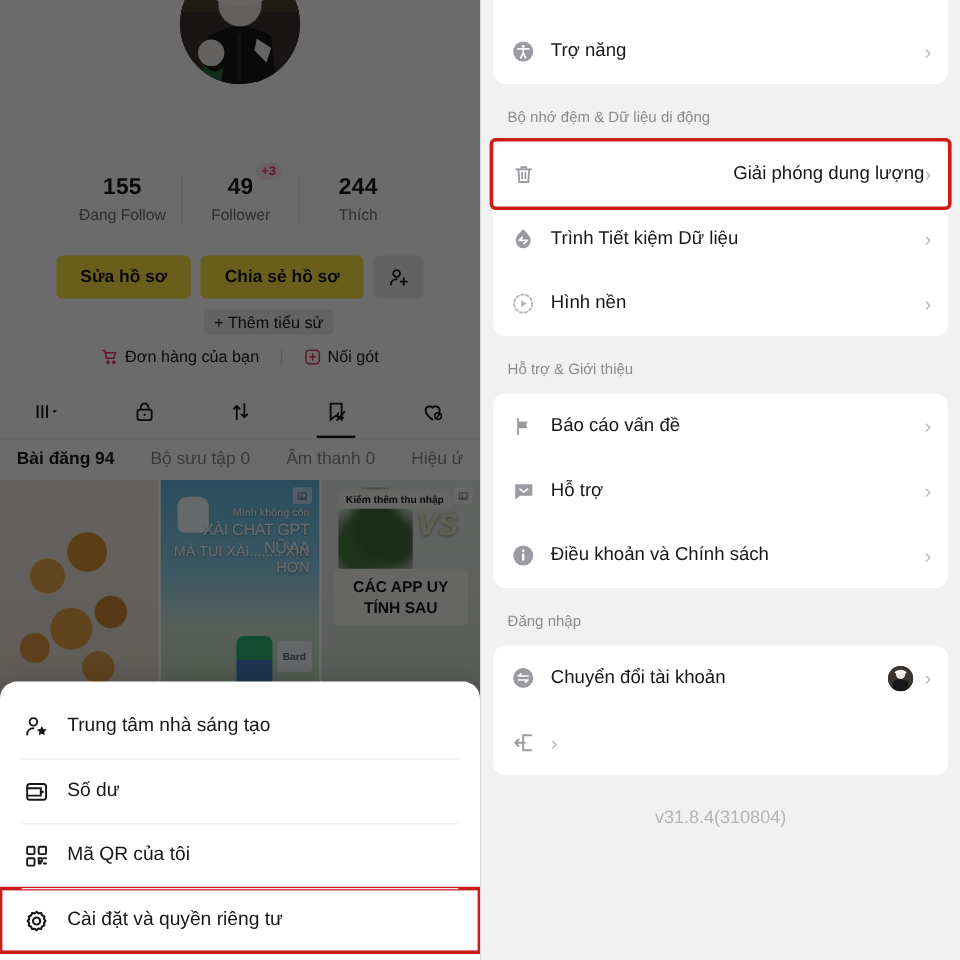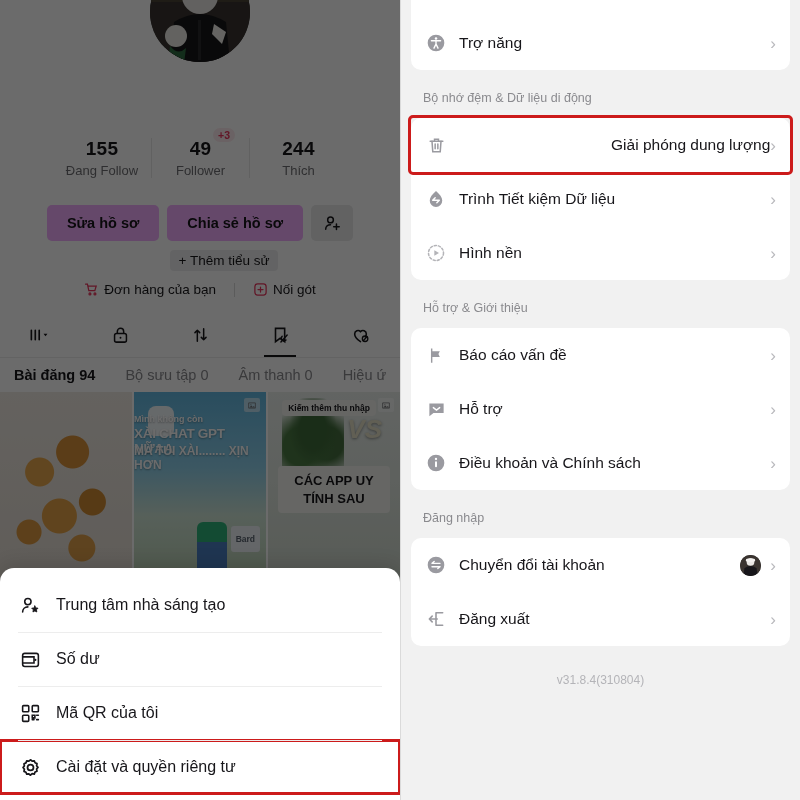--- a/index.html
+++ b/index.html
@@ -11,21 +11,21 @@
   }
   #root { position: relative; width: 800px; height: 800px; display: flex; }
 
   
   .left-panel {
     position: relative;
     width: 400px; height: 800px;
     background: #ffffff;
     overflow: hidden;
   }
-  .profile-scroll { position: absolute; inset: 0; background:#fff; }
+  .profile-scroll { position: absolute; inset: 0; background:#fff;margin-top:8px; }
 
   .avatar-wrap {
     position: absolute; left: 50%; top: -38px; transform: translateX(-50%);
     width: 100px; height: 100px; border-radius: 50%;
     overflow: hidden; background: #2c2a28;
   }
   .avatar-img { width: 100%; height: 100%; display:block; }
 
   .stats-row {
     position: absolute; top: 138px; left: 0; width: 400px;
@@ -39,21 +39,21 @@
     position: absolute; top: -10px; right: 14px;
     font-size: 10.5px; color: #e8365d; background: #fdeaee;
     border-radius: 8px; padding: 1px 5px; font-weight: 600;
   }
 
   .action-row {
     position: absolute; top: 205px; left: 0; width: 400px;
     display: flex; justify-content: center; gap: 8px;
   }
   .btn-pill {
-    height: 36px; border-radius: 5px; background: #f0abfc;
+    height: 36px; border-radius: 5px; background: #fde047;
     display: flex; align-items: center; justify-content: center;
     font-size: 14.5px; font-weight: 600; color: #17161a; padding: 0 20px;
   }
   .btn-sq { width: 42px; height: 36px; border-radius: 5px; background: #e9e9ea;
     display:flex; align-items:center; justify-content:center; }
 
   .bio-add {
     position: absolute; top: 253px; left: 0; width: 448px; text-align: center;
     font-size: 13.5px; color: #17161a;
   }
@@ -104,22 +104,22 @@
   .t1 { background:
       radial-gradient(circle at 30% 40%, #e8a84e 0 14px, transparent 15px),
       radial-gradient(circle at 55% 30%, #d9913a 0 16px, transparent 17px),
       radial-gradient(circle at 45% 62%, #e5a348 0 17px, transparent 18px),
       radial-gradient(circle at 70% 55%, #cf8a33 0 13px, transparent 14px),
       radial-gradient(circle at 22% 70%, #dd9a42 0 12px, transparent 13px),
       radial-gradient(circle at 62% 78%, #e0a04a 0 13px, transparent 14px),
       linear-gradient(180deg,#efe9e2 0%, #e3dcd3 100%); }
   
   .t2 { background: linear-gradient(180deg,#63b7e0 0%, #8fd0ea 38%, #cfe5d6 62%, #b9cfae 100%); }
-  .t2-txt { position:absolute; left:0; right:8px; text-align:left; color:#fff;
-    font-weight:700; text-shadow: 0 1px 2px rgba(0,0,0,.35); }
+  .t2-txt { position:absolute; left:0; right:8px; text-align:right; color:#fff;
+    font-weight:400; text-shadow: 0 1px 2px rgba(0,0,0,.35); }
   .t2-l1 { top: 22px; font-size: 9px; }
   .t2-l2 { top: 34px; font-size: 13.5px; letter-spacing:-.3px; }
   .t2-l3 { top: 52px; font-size: 12px; }
   .t2-bard { position:absolute; right:6px; bottom:40px; background:#eef2f7;
     color:#5a6470; font-size:8.5px; border-radius:3px; padding:8px 5px; font-weight:600;}
   .t2-bot { position:absolute; left:14px; top:14px; width:26px; height:30px;
     background:#fff; border-radius:8px 8px 6px 6px; opacity:.92; }
   .t2-person { position:absolute; left:48%; bottom:0; width:30px; height:70px;
     background: linear-gradient(180deg,#2fb27a 0 28%, #4a7fc1 28% 100%);
     border-radius: 6px 6px 0 0; }
@@ -177,21 +177,21 @@
     display:flex; align-items:center; justify-content:center; }
   .row-label { flex: 1; font-size: 15.5px; color: #17161a; font-weight: 500; }
   .row-chev { color: #b9b9bd; font-size: 17px; line-height: 1; }
   .row-avatar { width: 21px; height: 21px; border-radius: 50%; overflow:hidden;
     background:#2c2a28; margin-right: 9px; }
   .row.highlight { outline: 3px solid #cc1b1b; outline-offset: 0px; border-radius:2px; z-index:3;text-align:right; }
   .section-title {
     font-size: 12.5px; color: #8a8a8e; padding: 16px 0 8px 22px; font-weight: 500;
   }
   .version {
-    text-align: center; font-size: 12px; color: #b4b4b8; padding-top: 22px;
+    text-align: center; font-size: 15px; color: #b4b4b8; padding-top: 22px;
   }
   .top-clip { height: 16px; overflow: hidden; position: relative; }
   .top-clip .row { position: absolute; top: -38px; left:0; right:0; }
 </style>
 </head>
 <body>
 
 <div id="root">
 
   <div class="left-panel">
@@ -515,21 +515,20 @@
         </span>
         <span class="row-chev">›</span>
       </div>
       <div class="row">
         <span class="row-icon">
           <svg width="20" height="20" viewBox="0 0 24 24" fill="none" stroke="#9a9aa0" stroke-width="1.9" stroke-linecap="round" stroke-linejoin="round">
             <path d="M20 4.5h-8v15h8"></path>
             <path d="M13.5 12H4M4 12l3.4-3.4M4 12l3.4 3.4"></path>
           </svg>
         </span>
-        <span class="row-label">Đăng xuất</span>
         <span class="row-chev">›</span>
       </div>
     </div>
 
     <div class="version">v31.8.4(310804)</div>
   </div>
 
 </div>
 
 </body></html>

